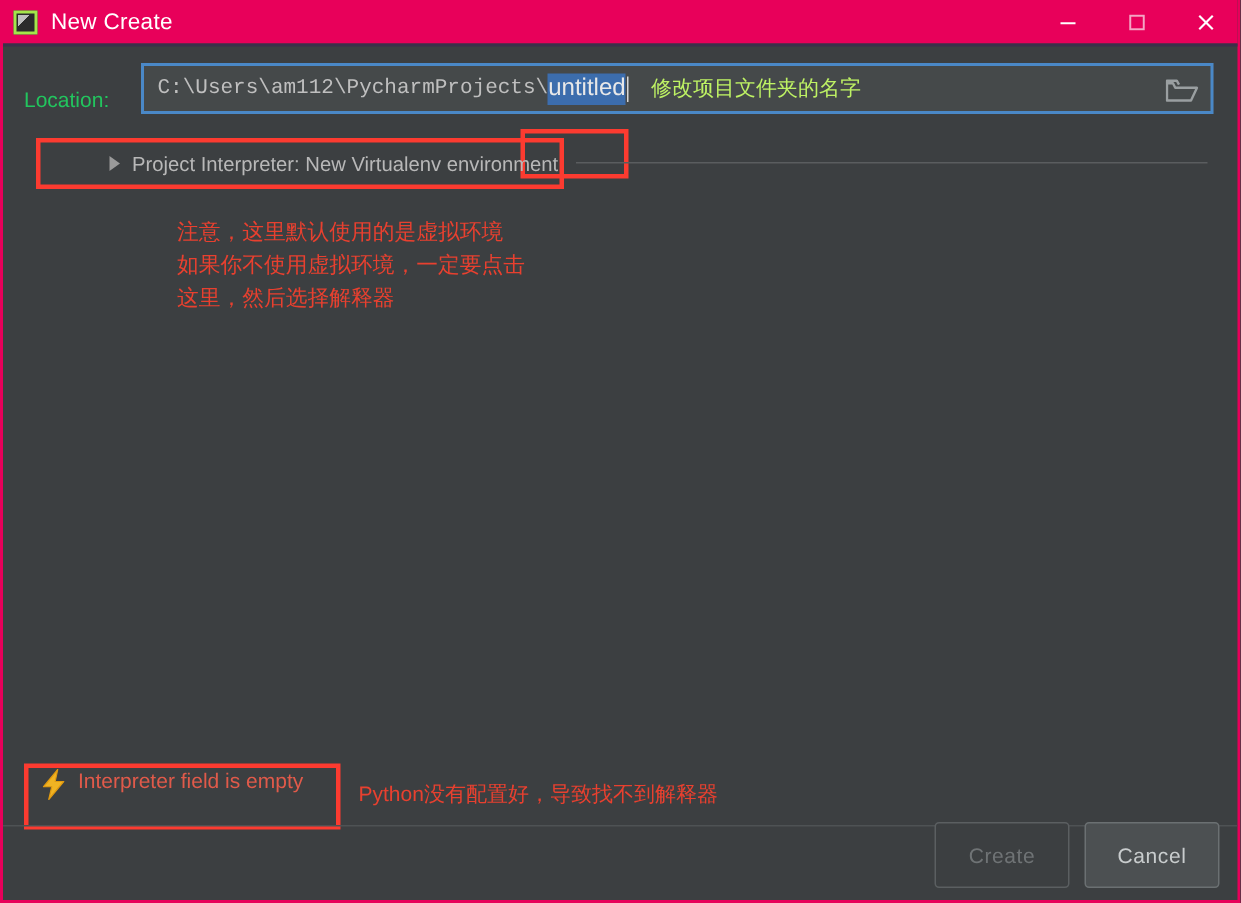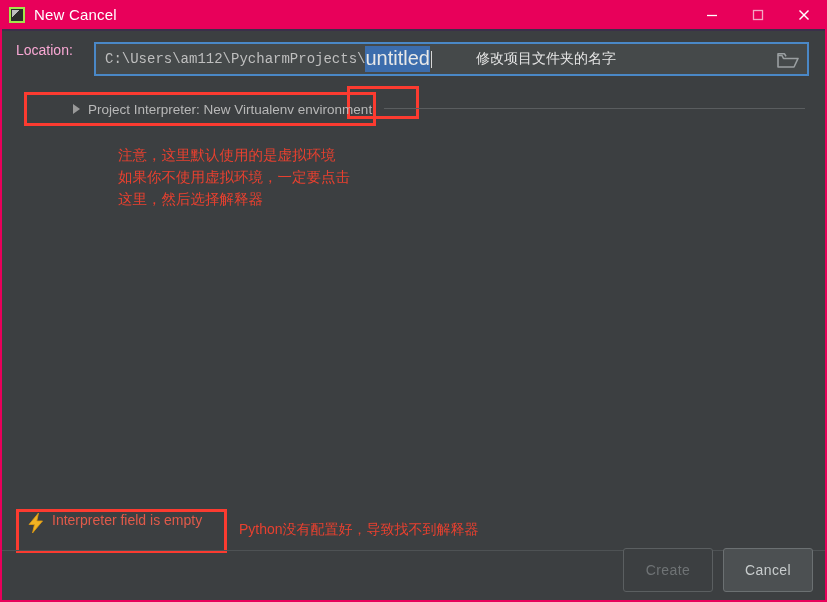--- a/index.html
+++ b/index.html
@@ -92,23 +92,23 @@
   #location-row {
     position: absolute;
     left: 0;
     top: 42px;
     width: 823px;
     height: 36px;
   }
   #location-label {
     position: absolute;
     left: 14px;
-    top: 0;
-    font-size: 14px;
-    color: #f9a8d4;
+    top: 16px;
+    font-size: 14px;
+    color: #22c55e;
     white-space: nowrap;
   }
   #location-field {
     position: absolute;
     left: 92px;
     top: 0;
     width: 715px;
     height: 34px;
     box-sizing: border-box;
     border: 2px solid #4a88c7;
@@ -117,36 +117,36 @@
     align-items: center;
   }
   #location-text {
     font-size: 14px;
     color: #bfbfbf;
     margin-left: 9px;
     white-space: nowrap;
     font-family: Liberation Mono, monospace;
   }
   #location-selected {
-    font-size: 20px;
+    font-size: 16px;
     color: #e8e8e8;
     background: #3c6dad;
     white-space: nowrap;
     padding: 1px 0 2px 0;
   }
   #location-caret {
     width: 1px;
     height: 17px;
     background: #d6d6d6;
     margin-left: 1px;
   }
   #location-annotation {
     font-size: 14px;
-    color: #e5e5e5;
-    margin-left: 44px;
+    color: #bef264;
+    margin-left: 15px;
     white-space: nowrap;
   }
   #folder-btn {
     position: absolute;
     right: 4px;
     top: 4px;
     width: 30px;
     height: 24px;
     display: flex;
     align-items: center;
@@ -286,21 +286,21 @@
 </style>
 </head>
 <body>
 
 <div id="window">
 
   <div id="titlebar">
     <div class="app-icon">
       <div class="ic-inner"></div>
     </div>
-    <div id="window-title">New Cancel</div>
+    <div id="window-title">New Create</div>
     <div class="wc-group">
       <div class="wc">
         <svg width="14" height="14" viewBox="0 0 14 14">
             <line x1="2" y1="7.5" x2="12" y2="7.5" stroke="#ffffff" stroke-width="1.3"></line>
           </svg>
       </div>
       <div class="wc">
         <svg width="14" height="14" viewBox="0 0 14 14">
             <rect x="2.5" y="2.5" width="9" height="9" fill="none" stroke="#f3a6c4" stroke-width="1.3"></rect>
           </svg>

